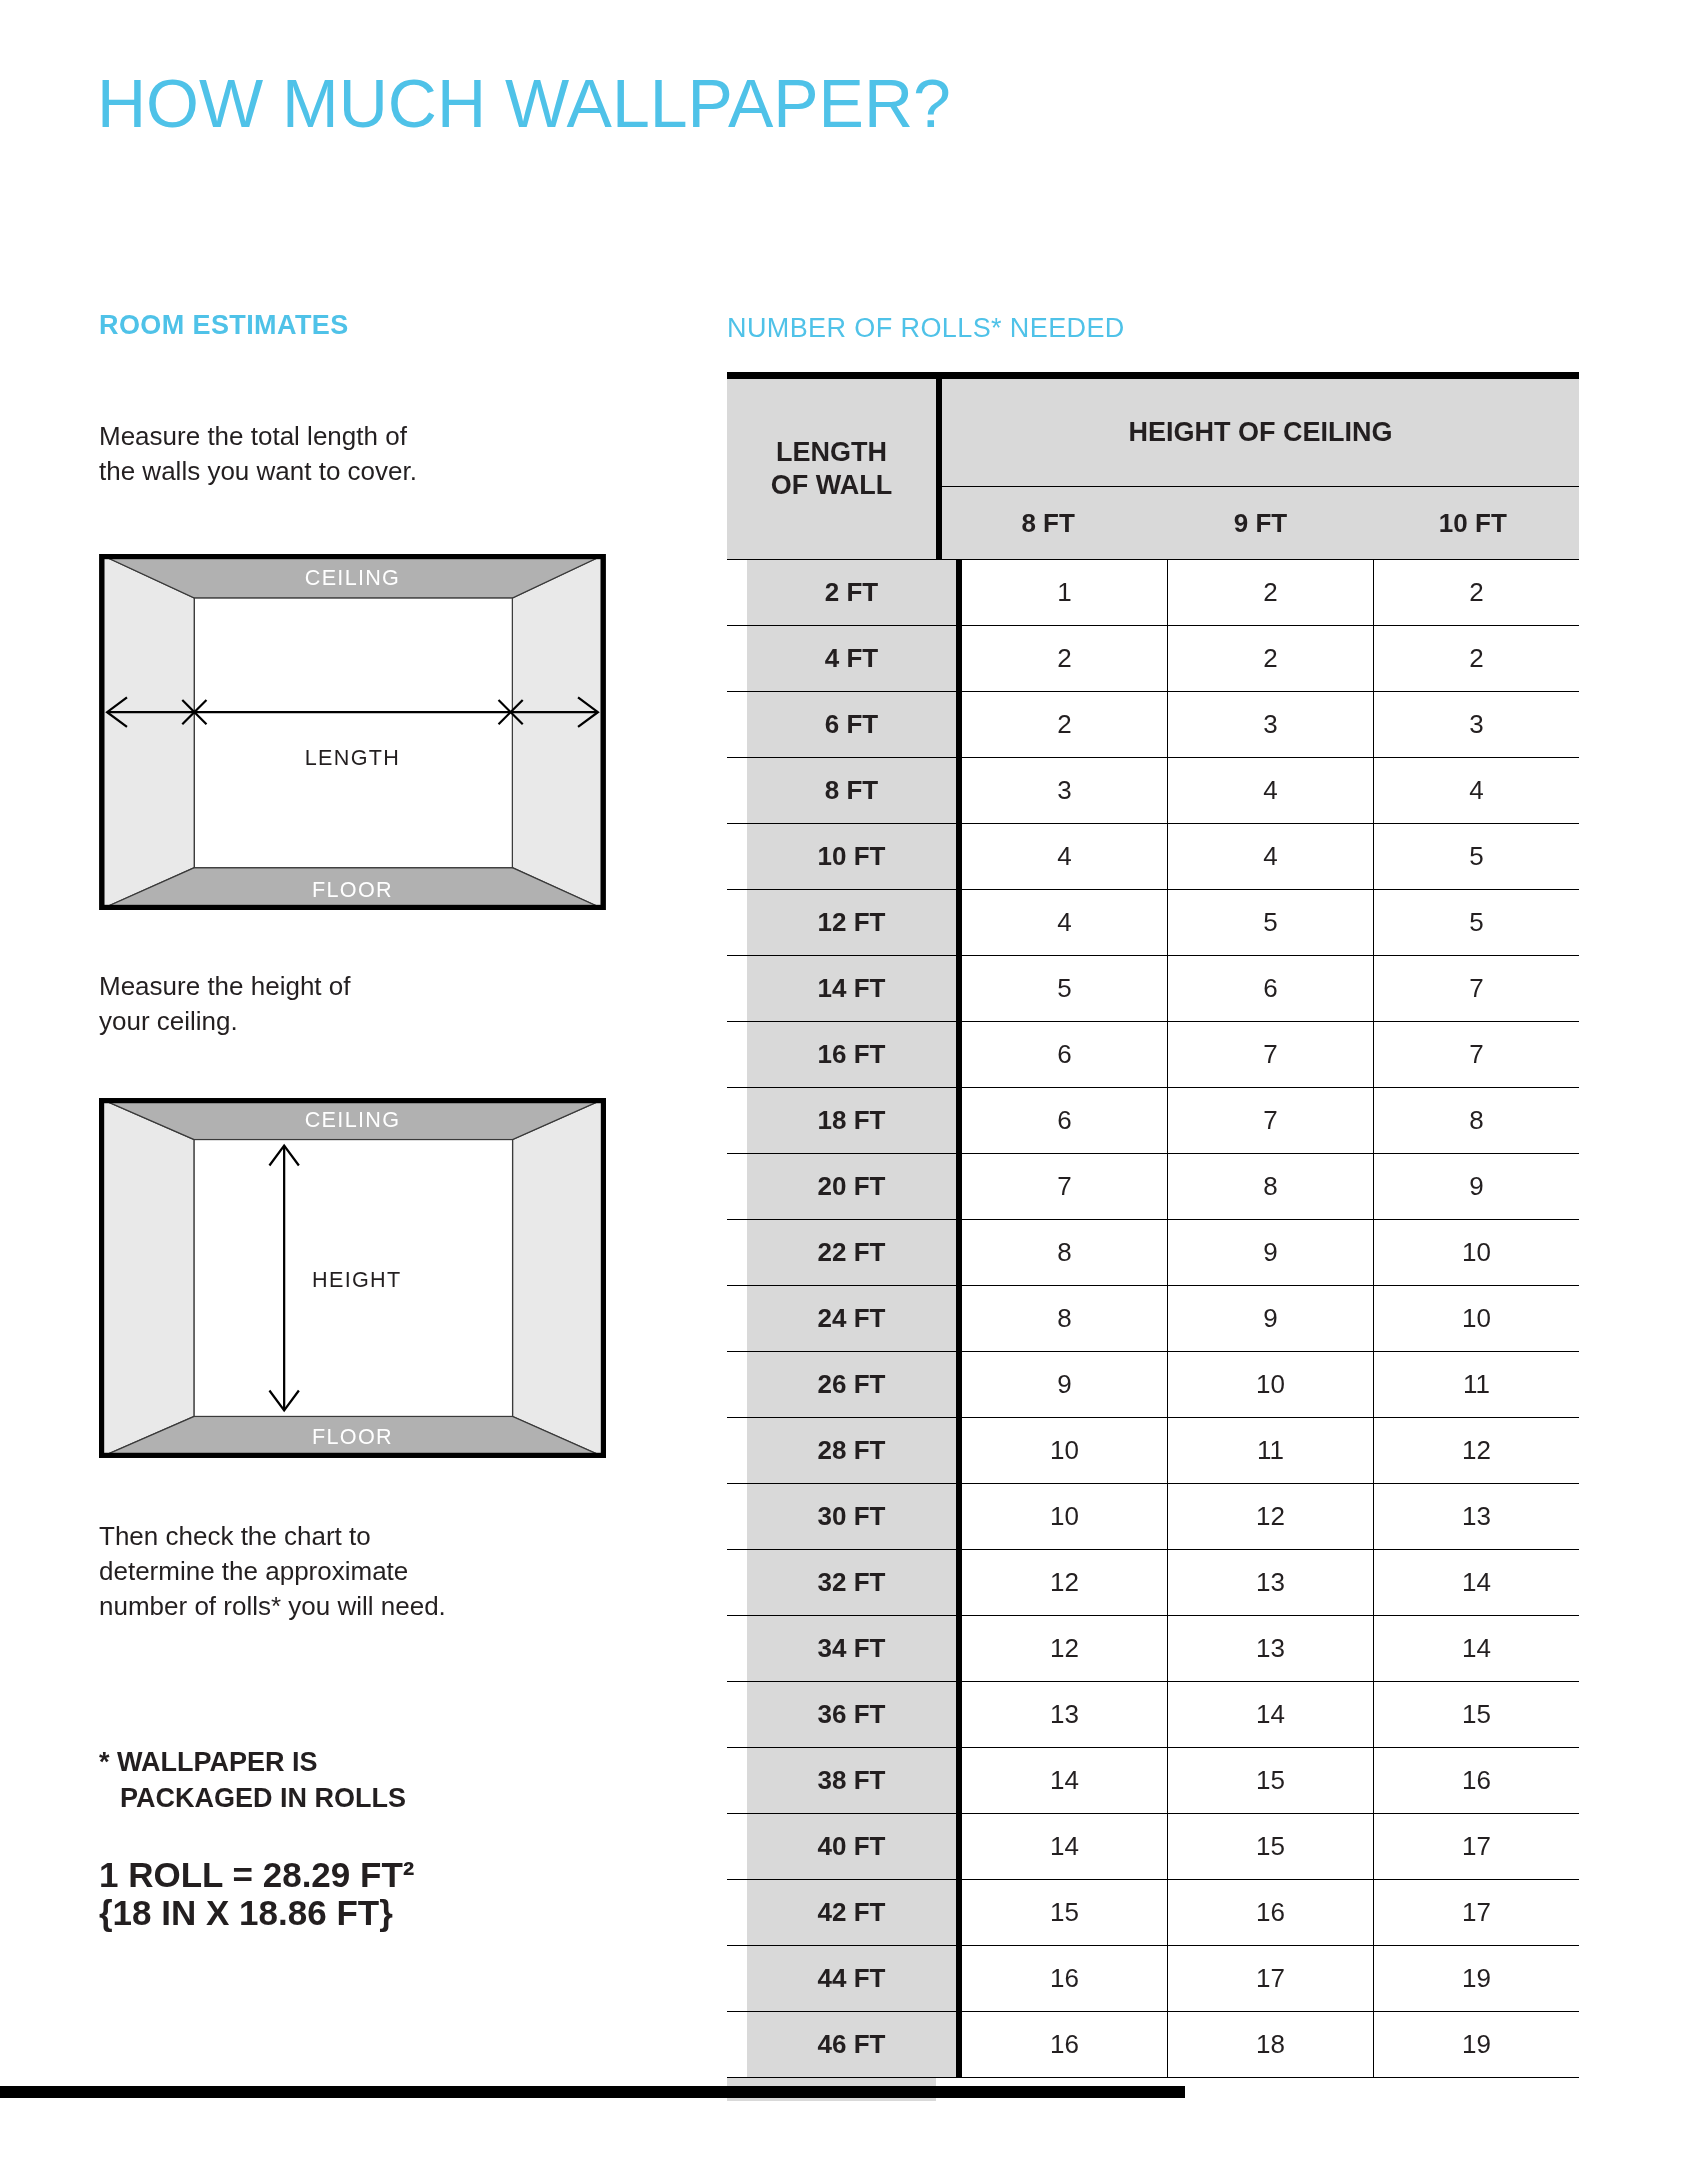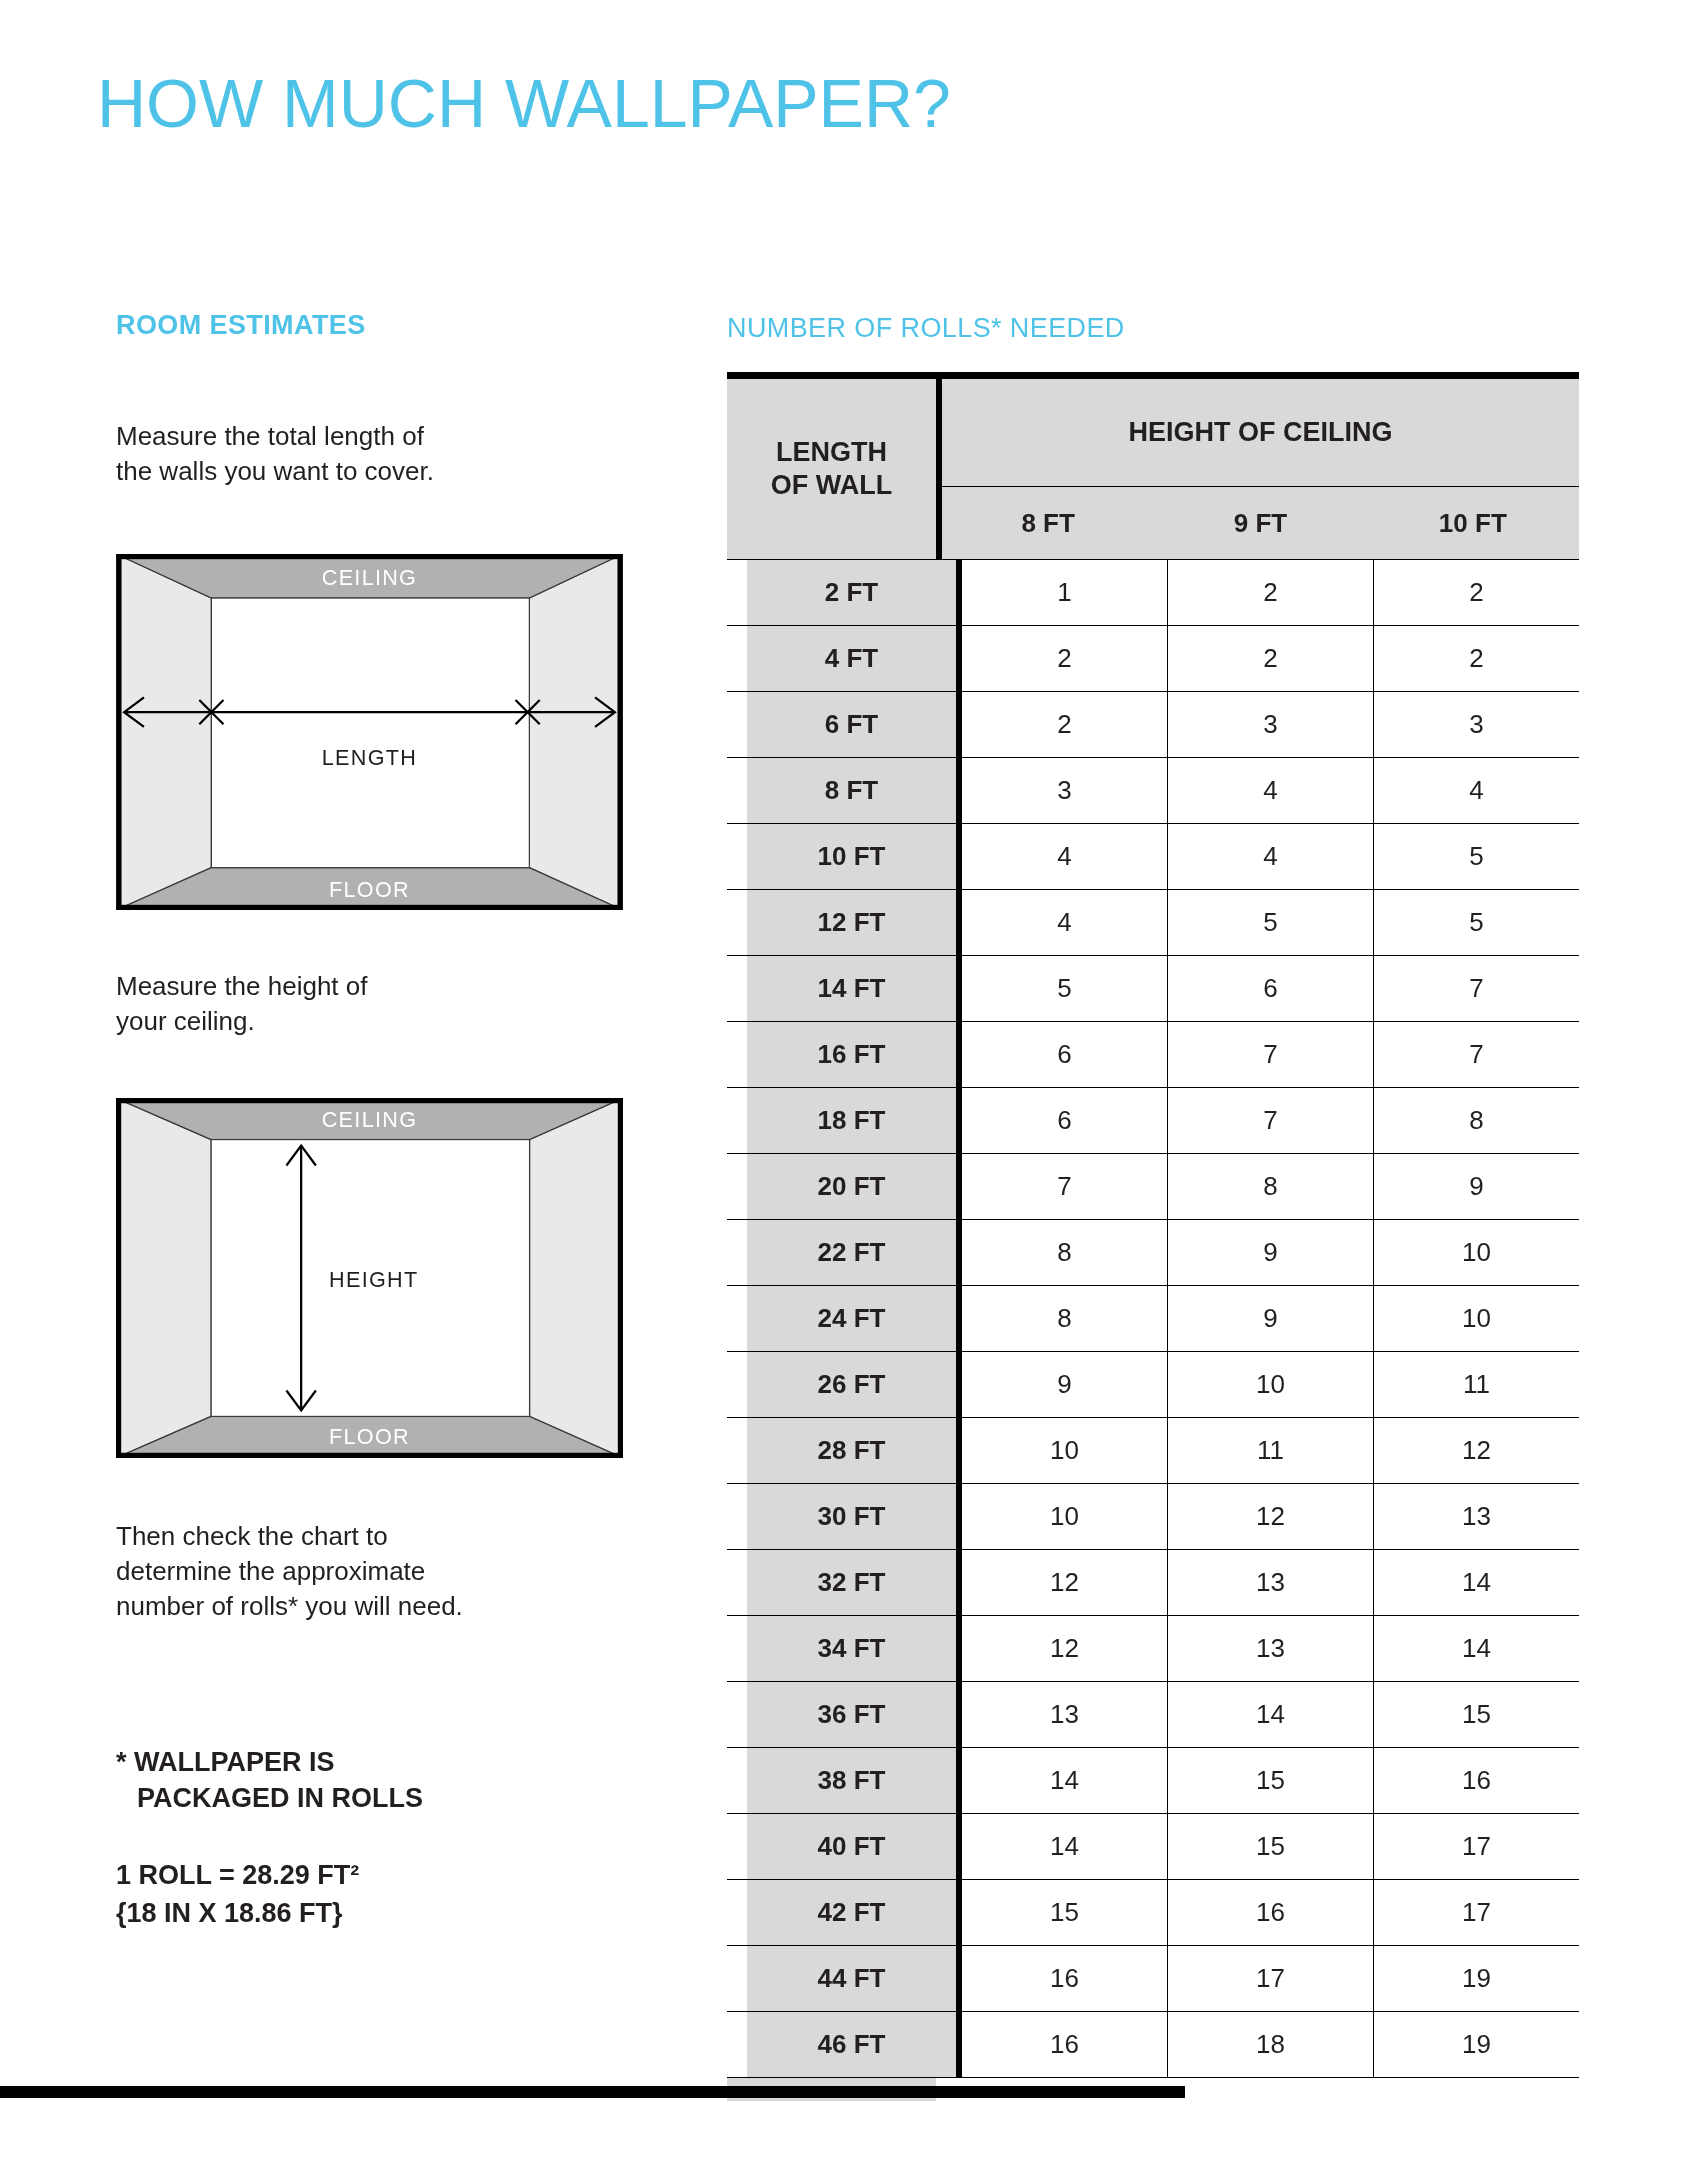--- a/index.html
+++ b/index.html
@@ -11,39 +11,39 @@
   }
   .page { position: absolute; top: 0; left: 0; width: 1683px; height: 2177px; overflow: hidden; }
 
   .title {
     position: absolute; left: 97px; top: 64px;
     font-size: 68px; font-weight: normal; letter-spacing: 0;
     color: var(--accent, #4FC2E8);
   }
 
   
-  .left-col { position: absolute; left: 116px; top: 310px; width: 536px; }
+  .left-col { position: absolute; left: 99px; top: 310px; width: 536px; }
   .section-heading {
     font-size: 27px; font-weight: bold; letter-spacing: 0.4px;
     line-height: 31px; color: var(--accent, #4FC2E8);
   }
   .step {
     font-size: 26px; line-height: 35px;
     white-space: pre-line;
   }
   .step-1 { margin-top: 78px; }
   .step-2 { margin-top: 59px; }
   .step-3 { margin-top: 61px; }
   .diagram { display: block; }
   .diagram-1 { margin-top: 65px; }
   .diagram-2 { margin-top: 59px; }
   .diagram text { font-family: "Liberation Sans", sans-serif; }
   .note { margin-top: 120px; font-size: 27px; font-weight: bold; line-height: 36px; }
   .note .indent { padding-left: 21px; }
-  .roll-info { margin-top: 40px; font-size: 27px; font-weight: bold; line-height: 38px; }
+  .roll-info { margin-top: 40px; font-size: 35px; font-weight: bold; line-height: 38px; }
 
   
   .table-heading {
     position: absolute; left: 727px; top: 313px; width: 852px;
     text-align: left; font-size: 27px; font-weight: normal; letter-spacing: 0.4px;
     color: var(--accent, #4FC2E8);
   }
   .rolls-table {
     position: absolute; left: 727px; top: 372px; width: 852px;
     border-top: 7px solid #000;

